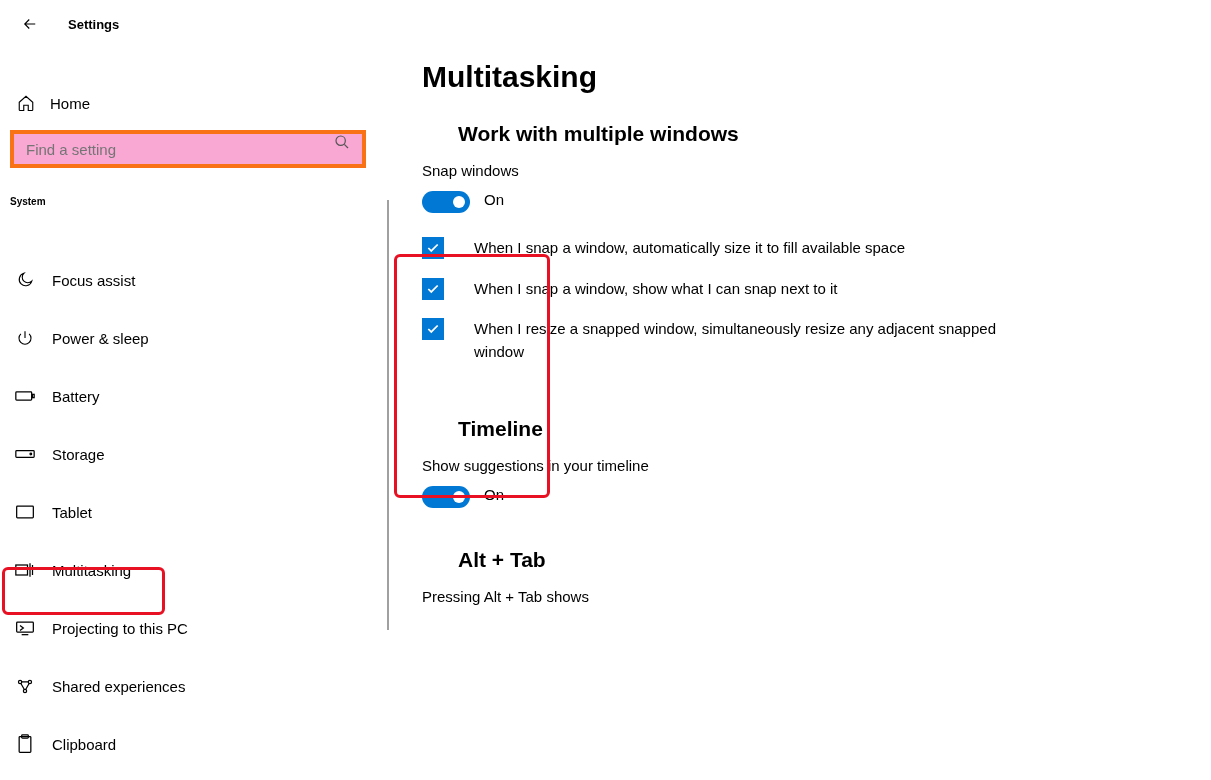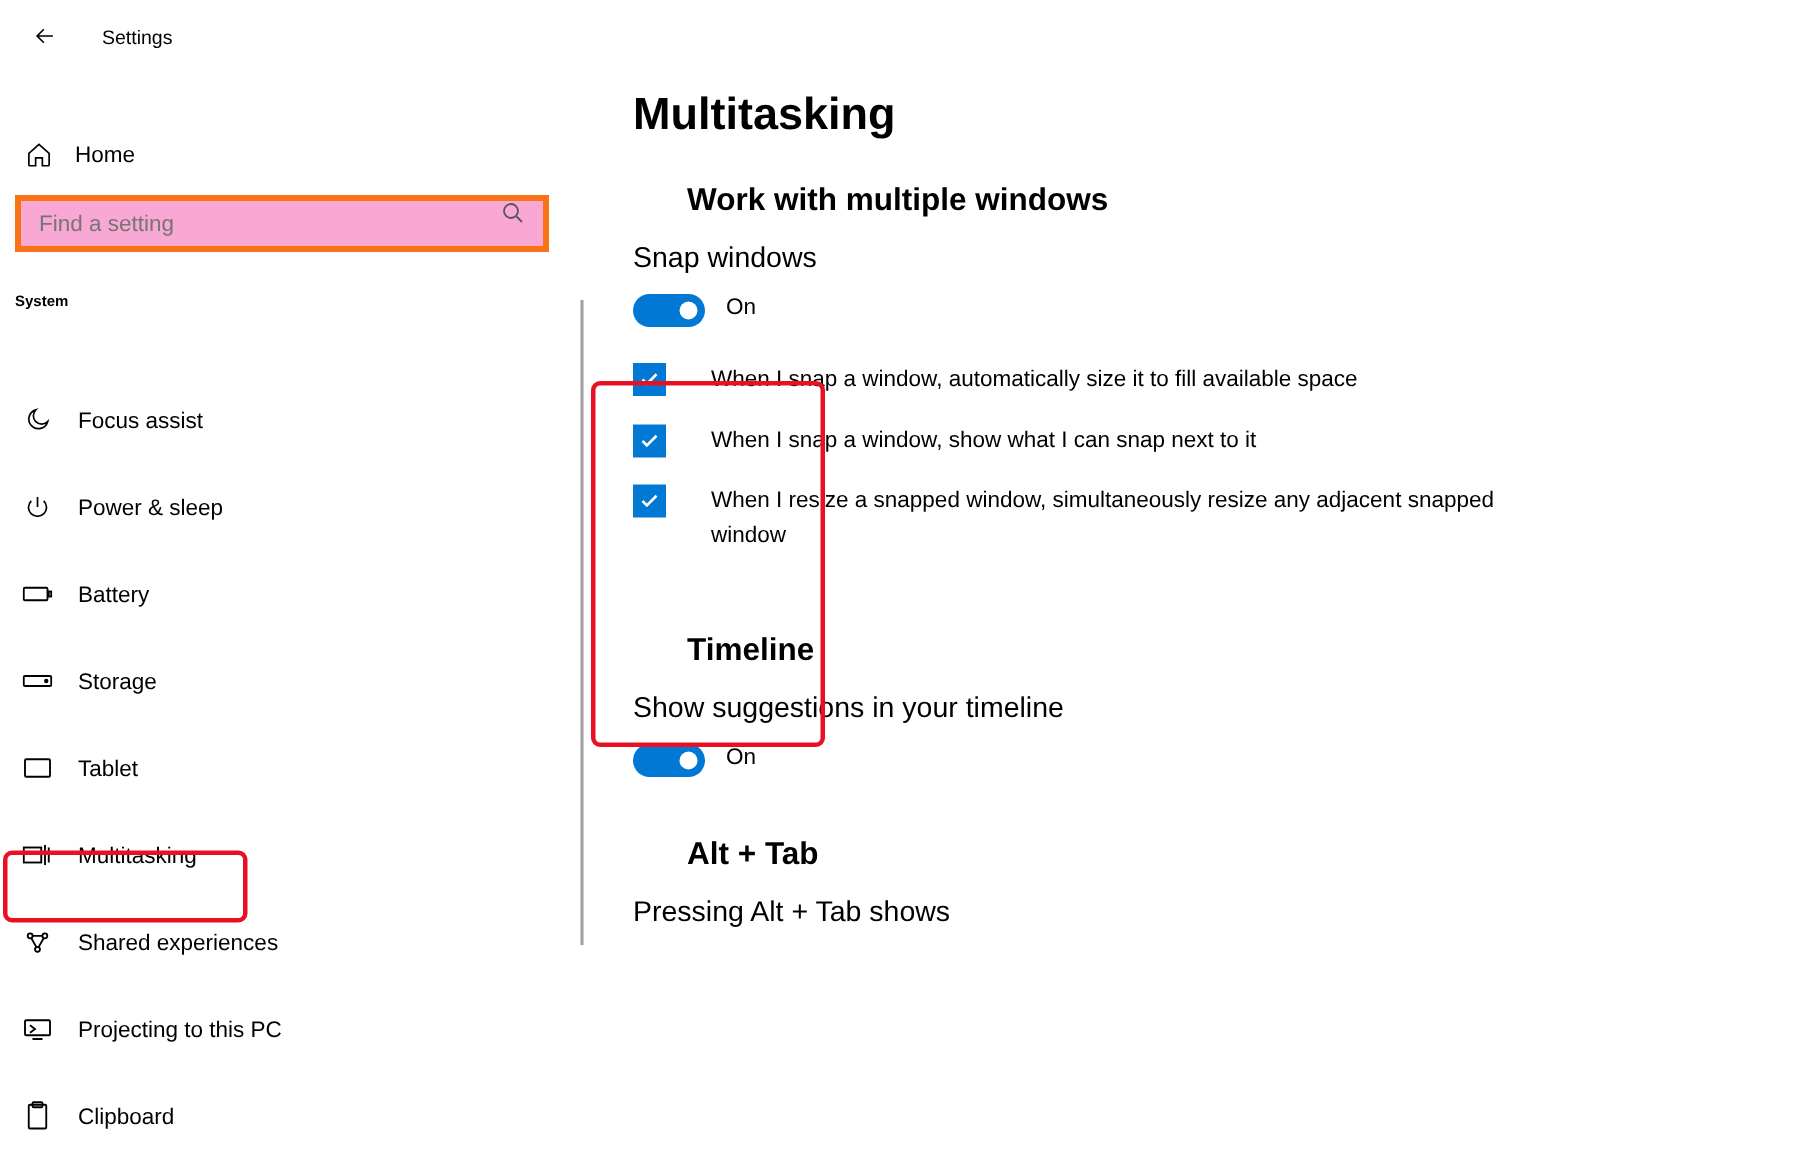--- a/index.html
+++ b/index.html
@@ -27,21 +27,21 @@
   padding-left: 14px;
 }
 .back-btn {
   width: 32px; height: 32px;
   display: flex; align-items: center; justify-content: center;
   cursor: pointer;
 }
 .app-title {
   margin-left: 22px;
   font-size: 13px;
-  font-weight: 400;
+  font-weight: 700;
 }
 .home-row {
   display: flex;
   align-items: flex-end;
   height: 48px;
   padding-left: 14px;
   margin-top: 16px;
   cursor: pointer;
 }
 .home-row .icon-slot {
@@ -152,21 +152,21 @@
   font-size: 15px;
   color: #555;
   line-height: 1.5;
   max-width: 540px;
   margin-bottom: 28px;
 }
 .toggle-group {
   margin-bottom: 24px;
 }
 .toggle-label {
-  font-size: 19px;
+  font-size: 15px;
   margin-bottom: 12px;
 }
 .toggle-row {
   display: flex;
   align-items: flex-start;
   gap: 14px;
 }
 .toggle {
   width: 48px;
   height: 22px;
@@ -301,43 +301,43 @@
           <svg width="20" height="16" viewBox="0 0 24 18" fill="none" stroke="#000" stroke-width="1.5">
             <rect x="1" y="3" width="14" height="12"></rect>
             <path d="M18 1v16M21 3v12"></path>
           </svg>
         </div>
       <div class="label">Multitasking</div>
     </div>
 
     <div class="nav-item">
       <div class="icon-slot">
+          <svg width="20" height="16" viewBox="0 0 24 18" fill="none" stroke="#000" stroke-width="1.5">
+            <rect x="2" y="2" width="20" height="12" rx="1"></rect>
+            <path d="M8 17h8"></path>
+            <path d="M6 6l4 3-4 3" fill="none"></path>
+          </svg>
+        </div>
+      <div class="label">Projecting to this PC</div>
+    </div>
+
+    <div class="nav-item">
+      <div class="icon-slot">
           <svg width="20" height="18" viewBox="0 0 24 22" fill="none" stroke="#000" stroke-width="1.5">
             <circle cx="6" cy="6" r="2"></circle>
             <circle cx="18" cy="6" r="2"></circle>
             <circle cx="12" cy="17" r="2"></circle>
             <path d="M7 8l4 7M17 8l-4 7M8 6h8"></path>
           </svg>
         </div>
       <div class="label">Shared experiences</div>
     </div>
 
     <div class="nav-item">
       <div class="icon-slot">
-          <svg width="20" height="16" viewBox="0 0 24 18" fill="none" stroke="#000" stroke-width="1.5">
-            <rect x="2" y="2" width="20" height="12" rx="1"></rect>
-            <path d="M8 17h8"></path>
-            <path d="M6 6l4 3-4 3" fill="none"></path>
-          </svg>
-        </div>
-      <div class="label">Projecting to this PC</div>
-    </div>
-
-    <div class="nav-item">
-      <div class="icon-slot">
           <svg width="16" height="20" viewBox="0 0 18 24" fill="none" stroke="#000" stroke-width="1.5">
             <rect x="2" y="3" width="14" height="19" rx="1"></rect>
             <rect x="5" y="1" width="8" height="4" rx="1"></rect>
           </svg>
         </div>
       <div class="label">Clipboard</div>
     </div>
 
   </div>
 

